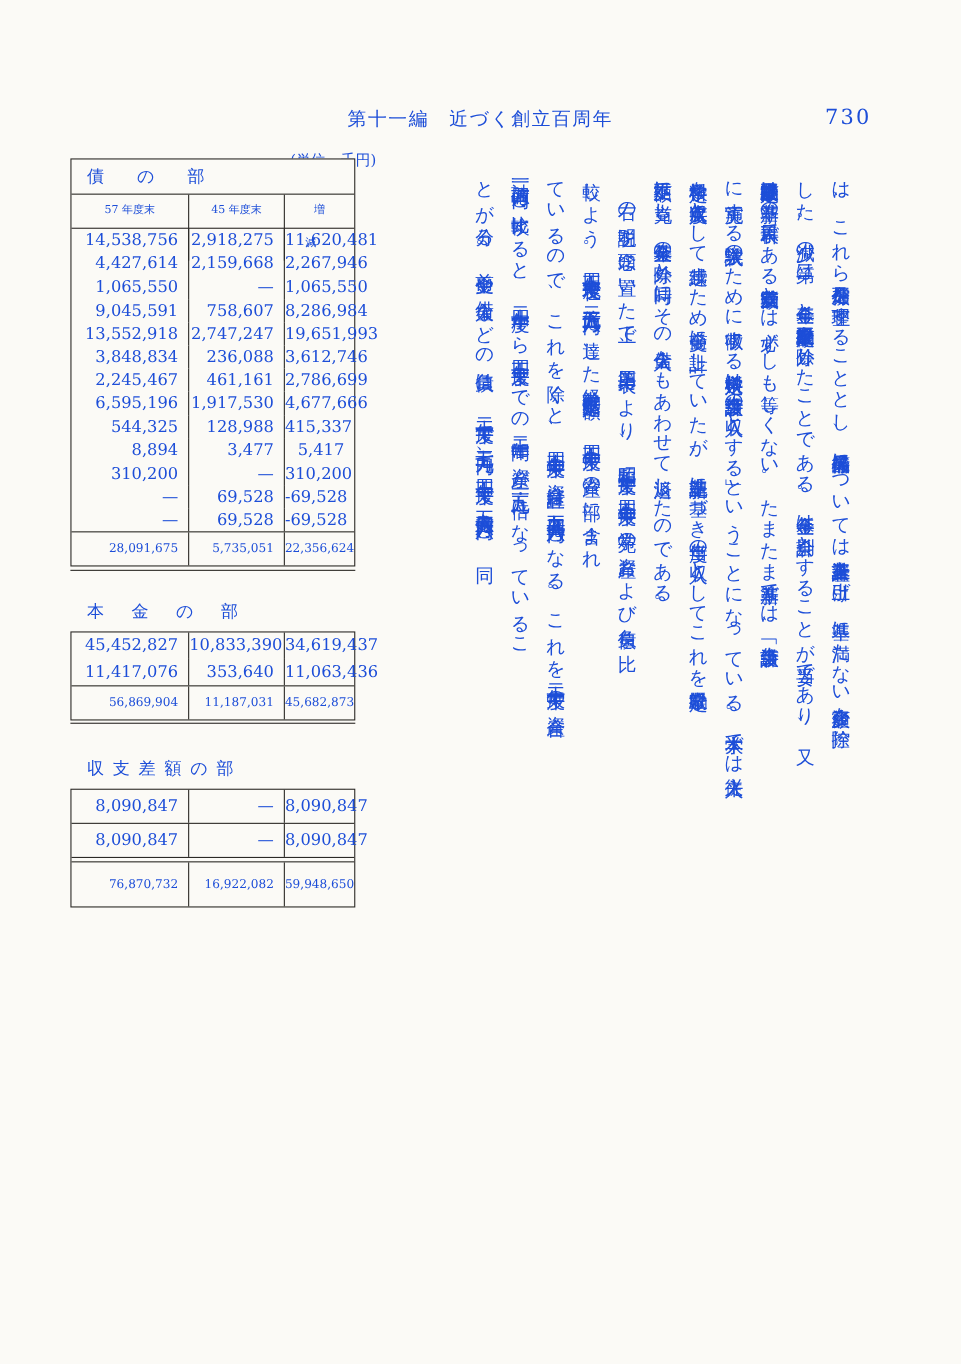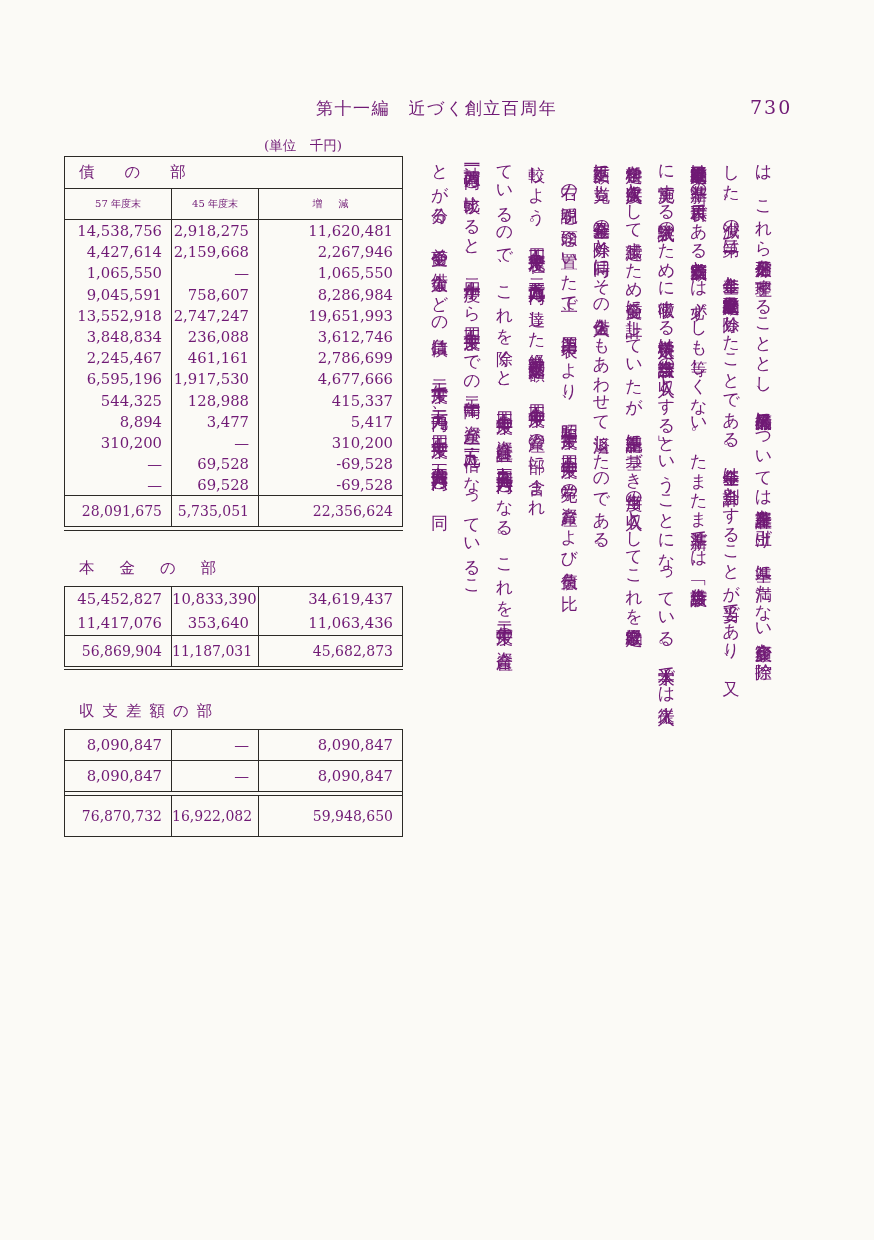--- a/index.html
+++ b/index.html
@@ -1,44 +1,44 @@
 <!DOCTYPE html>
 <html><head>
 <meta charset="utf-8">
 <style>
   html,body { margin:0; padding:0; background:#e8e6e1; }
   .page {
     position:relative; width:874px; height:1240px; margin:0 auto;
-    background:#fbfaf6; color:#701a75; overflow:hidden;
+    background:#fbfaf6; color:#1d4ed8; overflow:hidden;
     font-family:"DejaVu Serif","Liberation Serif",serif;
   }
   
   .head-title { position:absolute; left:316px; top:97px; font-size:17px; letter-spacing:1.5px; white-space:nowrap; }
   .page-num   { position:absolute; left:750px; top:96px; font-size:19px; letter-spacing:2px; }
   .unit-label { position:absolute; left:232px; top:137px; width:110px; text-align:right; font-size:13.5px; white-space:nowrap; }
 
   
-  .twrap { position:absolute; left:64px; top:156px; width:339px; }
+  .twrap { position:absolute; left:64px; top:144px; width:259px; }
   .tbox  { border:1.5px solid #2c2a26; background:#fbfaf6; }
   .grid3 { display:grid; grid-template-columns:106px 87px 1fr; }
   .title-row { height:31px; line-height:31px; border-bottom:1.2px solid #2c2a26;
                padding-left:14px; font-size:15.5px; letter-spacing:30px; white-space:nowrap; overflow:hidden; }
   .head-row  { border-bottom:1.2px solid #2c2a26; height:30px; }
   .hc { text-align:center; line-height:30px; font-size:10px; }
   .hc + .hc { border-left:1.2px solid #2c2a26; }
   .hc.spread { letter-spacing:16px; text-indent:16px; }
   .r {}
   .cell { text-align:right; padding-right:9px; font-size:14.8px; }
   .cell + .cell { border-left:1.2px solid #2c2a26; }
   .sec0 .r .cell { height:21.2px; line-height:21.4px; }
   .sec1 .r .cell { height:24px;   line-height:24px; }
   .sec2 .r .cell { height:30px;   line-height:30px; }
   .sec2 .r + .r  { border-top:1.2px solid #2c2a26; }
   .total-row { border-top:1.2px solid #2c2a26; height:30px; }
-  .total-row .cell { line-height:30px; font-size:14px; height:30px; }
+  .total-row .cell { line-height:30px; font-size:11px; height:30px; }
   .sec2 .total-row { border-top:none; height:40px; }
   .sec2 .total-row .cell { line-height:40px; height:40px; }
   .dbl { height:2.5px; border-bottom:1.5px solid #2c2a26; }
   .dbl-inner { height:2.5px; border-top:1.2px solid #2c2a26; border-bottom:1.2px solid #2c2a26; }
   .sec-label { font-size:15.5px; padding-left:15px; white-space:nowrap; overflow:hidden; }
   .lbl1 { margin:27px 0 7px 0; letter-spacing:25px; }
   .lbl2 { margin:31px 0 7px 0; letter-spacing:8px; }
 
   
   .vtext { position:absolute; top:153px; right:94px; height:962px; width:372px;

